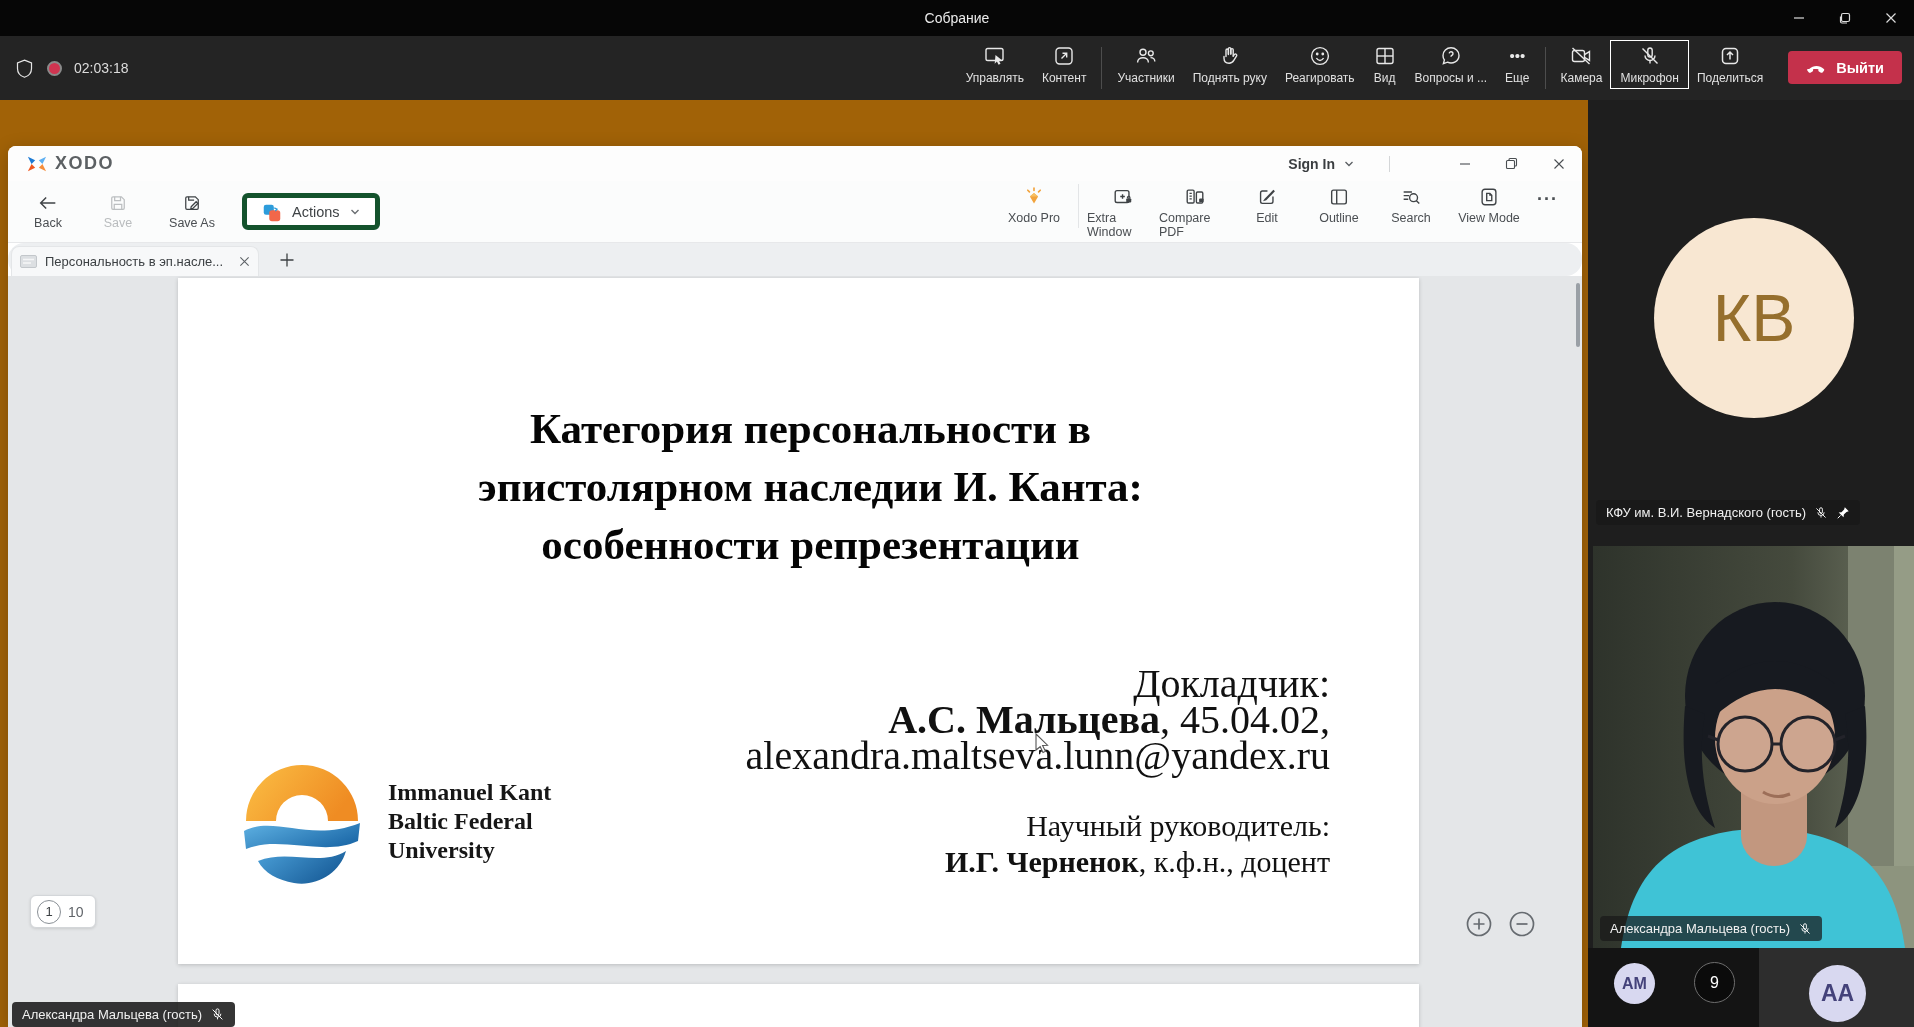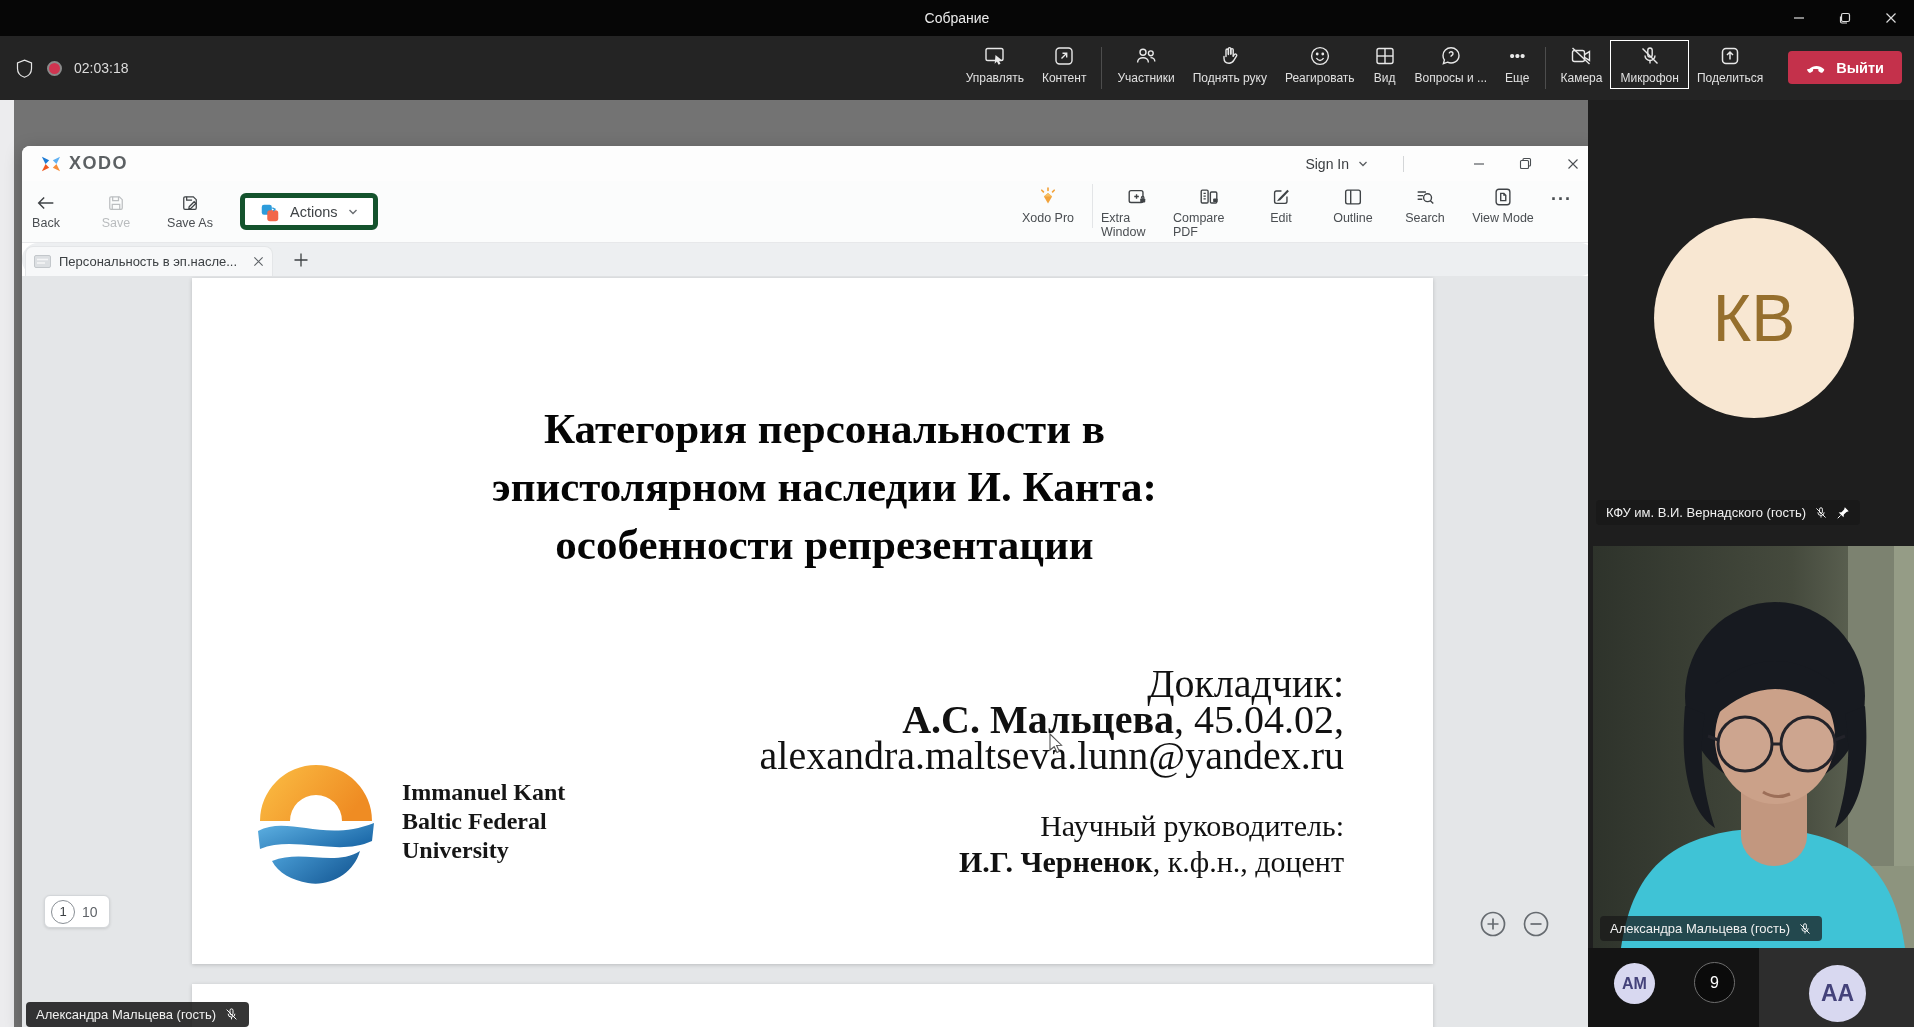--- a/index.html
+++ b/index.html
@@ -24,38 +24,38 @@
   .tbtn{ display:flex; flex-direction:column; align-items:center; gap:3px; padding:3px 9px; color:#e3e3e3; }
   .tbtn .tlabel{ font-size:12px; white-space:nowrap; color:#e0e0e0; }
   .ticon{ width:24px; height:24px; }
   .vdiv{ width:1px; height:42px; background:#4d4d4d; margin:6px 6px 0; }
   .mic-box{ outline:1.6px solid #ffffff; }
   .leave-btn{ display:flex; align-items:center; gap:9px; background:#c4314b; border-radius:4px;
               height:33px; padding:0 18px; color:#fff; font-weight:bold; font-size:14.5px;
               margin:10px 6px 0 16px; }
 
   
-  .share-area{ position:absolute; left:14px; top:100px; width:1588px; height:927px; background:#737373; }
+  .share-area{ position:absolute; left:0; top:100px; width:1588px; height:927px; background:#a16207; }
 
   
   .xodo{ position:absolute; left:8px; top:46px; width:1574px; height:881px; background:#fff;
          border-radius:8px 8px 0 0; box-shadow:0 4px 18px rgba(0,0,0,.22); }
   .x-titlebar{ position:absolute; top:0; left:0; right:0; height:35px; background:#fdfdfd;
                border-radius:8px 8px 0 0; display:flex; align-items:center; }
   .x-logo{ display:flex; align-items:center; gap:7px; padding-left:18px; }
   .x-logo .xname{ font-size:18px; font-weight:bold; color:#5c6063; letter-spacing:1.5px; }
-  .signin{ position:absolute; right:192px; top:0; height:35px; display:flex; align-items:center; gap:8px; }
+  .signin{ position:absolute; right:192px; top:0; height:35px; display:flex; align-items:center; gap:8px;font-weight:bold; }
   .signin .stext{ font-size:14px; color:#3a3d40; }
   .tdiv{ width:1px; height:16px; background:#d4d6d8; margin-left:26px; }
   .x-wincontrols{ position:absolute; right:0; top:0; display:flex; }
   .xwc{ width:47px; height:35px; display:flex; align-items:center; justify-content:center; }
 
   .x-toolbar{ position:absolute; top:35px; left:0; right:0; height:62px; background:#fbfcfc;
               border-bottom:1px solid #e7e8ea; display:flex; align-items:center; }
-  .xt-left{ display:flex; align-items:center; }
+  .xt-left{ display:flex; align-items:center; padding-left:16px; }
   .xbtn{ display:flex; flex-direction:column; align-items:center; gap:3px; color:#4a4e52;
          font-size:12.5px; width:64px; }
   .xbtn .xlabel{ white-space:nowrap; text-align:center; line-height:14px; }
   .xbtn.disabled{ color:#b9bcbe; }
   .actions-btn{ display:flex; align-items:center; gap:9px; border:5px solid #14532d; border-radius:6px;
                 background:#fff; height:37px; padding:0 14px; margin-left:22px; color:#3f4346; font-size:14.5px; }
   .xt-right{ margin-left:auto; display:flex; align-items:flex-start; padding-right:14px; }
   .xsep{ width:1px; height:44px; background:#e3e5e7; margin:0 8px; }
   .xbtn2{ display:flex; flex-direction:column; align-items:center; gap:3px; color:#4a4e52;
           font-size:12.5px; width:72px; padding-top:2px; }

